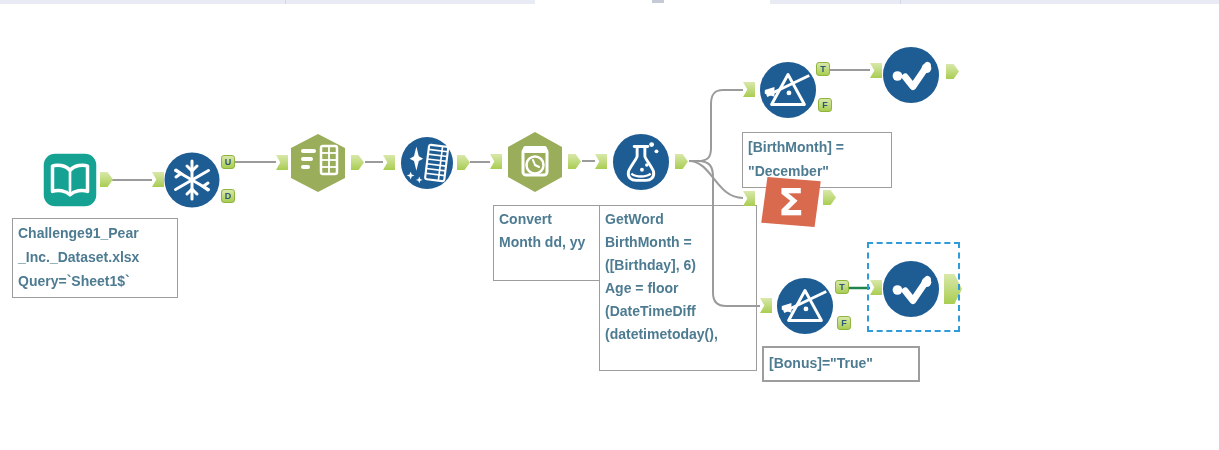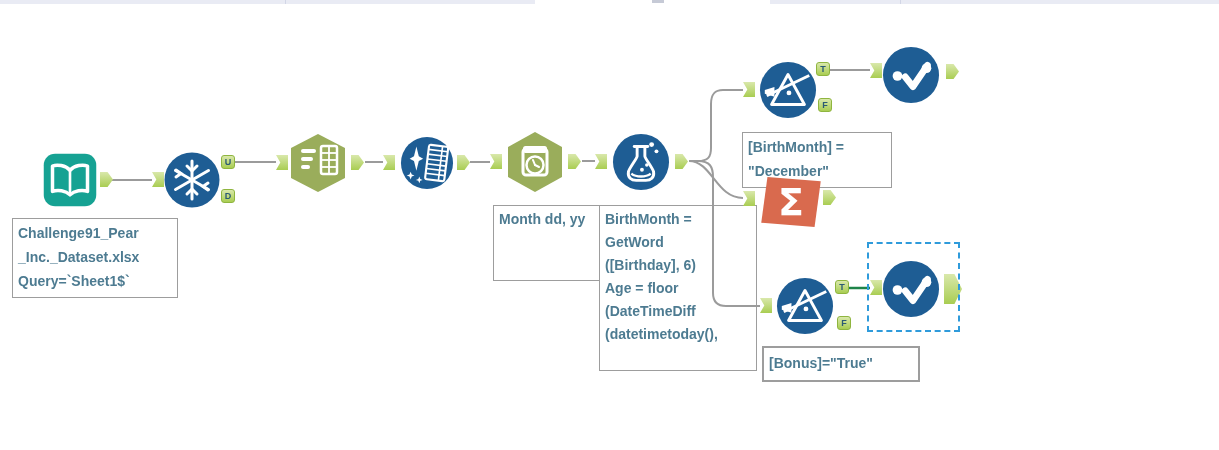--- a/index.html
+++ b/index.html
@@ -74,26 +74,27 @@
     <span class="dash"></span>
   </div>
 
   <div class="ann" style="left:12px;top:218px;width:154px;height:74px;line-height:24px;">
     <div>Challenge91_Pear</div>
     <div>_Inc._Dataset.xlsx</div>
     <div>Query=`Sheet1$`</div>
   </div>
 
   <div class="ann" style="left:493px;top:205px;width:106px;height:70px;">
+    <div>Convert</div>
     <div>Month dd, yy</div>
   </div>
 
   <div class="ann" style="left:599px;top:205px;width:146px;height:160px;">
+    <div>GetWord</div>
     <div>BirthMonth =</div>
-    <div>GetWord</div>
     <div>([Birthday], 6)</div>
     <div>Age = floor</div>
     <div>(DateTimeDiff</div>
     <div>(datetimetoday(),</div>
   </div>
 
   <div class="ann" style="left:742px;top:132px;width:138px;height:50px;line-height:24px;">
     <div>[BirthMonth] =</div>
     <div>"December"</div>
   </div>

